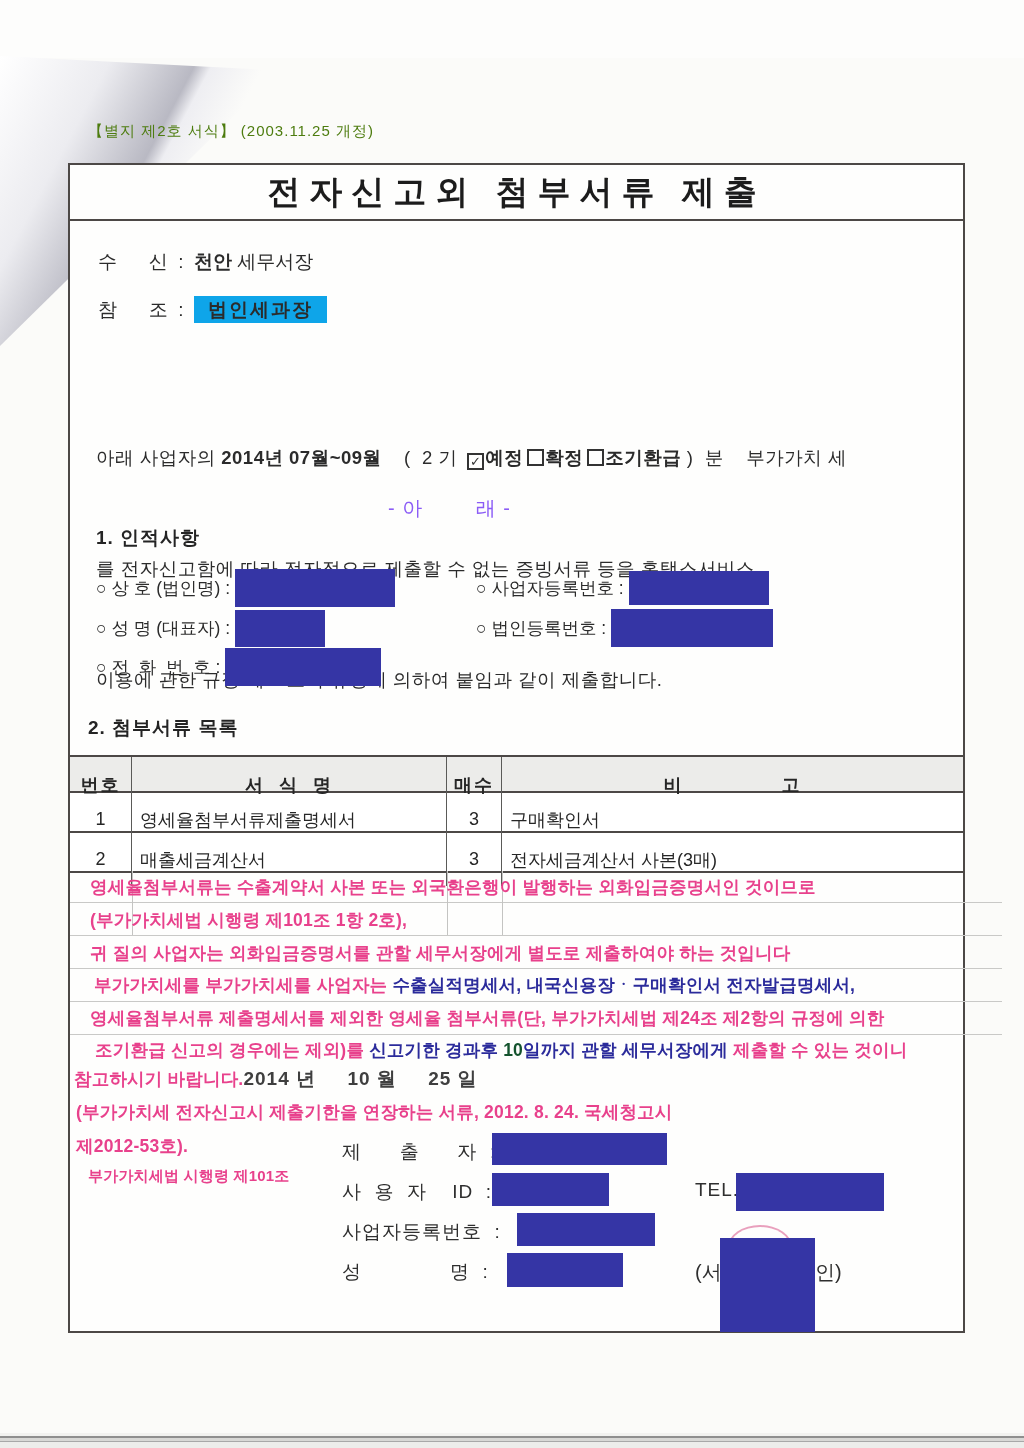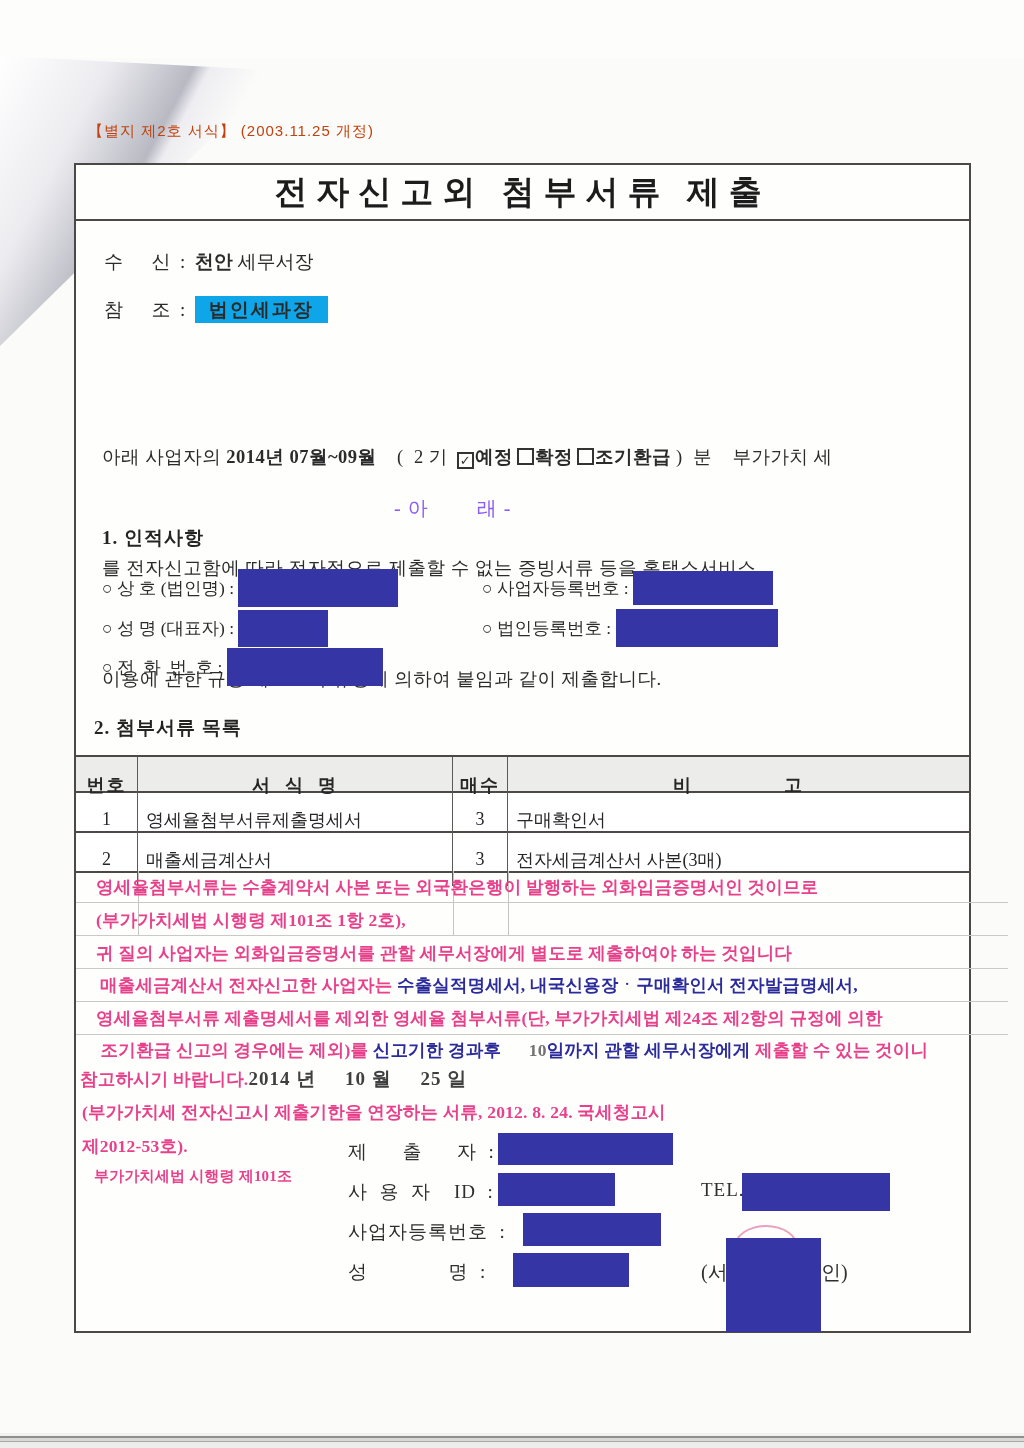--- a/index.html
+++ b/index.html
@@ -18,26 +18,26 @@
     position:absolute; top:56px; left:0; width:280px; height:290px;
     background:linear-gradient(118deg,#ffffff 0%,#ececf0 26%,#b9b9c3 46%,#eeeef2 50%,#fbfbf9 62%);
     clip-path:polygon(0 0,100% 5%,0 100%);
   }
   .top-strip { position:absolute; top:0; left:0; right:0; height:58px; background:#fdfdfc; }
   .scanlines {
     position:absolute; left:0; right:0; bottom:0; height:15px;
     background:linear-gradient(180deg,#f2f2f0 0 3px,#8f8f8f 3px 5px,#d8d8d6 5px 8px,#a8a8a8 8px 9px,#ededeb 9px 15px);
   }
 
-  .form-ref { position:absolute; left:88px; top:122px; font-size:15px; letter-spacing:1px; color:#c2410c; white-space:pre; }
+  .form-ref { position:absolute; left:88px; top:122px; font-size:15px; letter-spacing:1px; color:#4d7c0f; white-space:pre; }
 
   
   .doc-box {
-    position:absolute; left:74px; top:163px; width:897px; height:1170px;
-    border:2px solid #4c4846; background:#fefefd; overflow:visible;font-family:Liberation Serif, serif;
+    position:absolute; left:68px; top:163px; width:897px; height:1170px;
+    border:2px solid #4c4846; background:#fefefd; overflow:visible;
   }
   .title-bar { position:absolute; left:0; top:0; right:0; height:56px; border-bottom:2px solid #4c4846;
     display:flex; align-items:center; justify-content:center; }
   .doc-title { font-size:33px; font-weight:bold; letter-spacing:9px; color:#1c1c1c; }
 
   .recv { position:absolute; left:28px; font-size:19px; color:#2b2b2b; white-space:pre; }
   .recv-1 { top:84px; }
   .recv-2 { top:132px; }
   .recv-name-bold { font-weight:bold; }
   .cc-highlight { background:#0ea5e9; font-weight:bold; padding:3px 14px; letter-spacing:2px; }
@@ -67,21 +67,21 @@
   .tcell:last-child { border-right:none;text-align:center; }
   .tcell.center { justify-content:center; padding:16px; }
   .trow.head .tcell { justify-content:center; font-weight:bold; letter-spacing:2px; }
 
   
   .faint-h { position:absolute; height:1px; background:#c9c9c7; left:0; width:932px; }
   .faint-v { position:absolute; width:1px; background:#c4c4c2; top:706px; height:64px; }
 
   
   .note { position:absolute; font-size:17.5px; font-weight:bold; white-space:pre; letter-spacing:0.2px; color:#e8418c; }
-  .nv { color:#2b2b9b; } .ng { color:#737373;margin-left:23px; } .np { color:#e8418c; }
+  .nv { color:#2b2b9b; } .ng { color:#14532d; } .np { color:#e8418c; }
   .note-date { color:#3f3f3f; font-weight:bold; font-size:19px; letter-spacing:1px; }
   .note-small { font-size:15px; }
 
   
   .sub-label { position:absolute; font-size:19px; color:#2f2f2f; white-space:pre; letter-spacing:1px; }
   .sub-box { position:absolute; background:#3535a5; }
   .seal-txt { position:absolute; font-size:20px; color:#2f2f2f; white-space:pre; }
   .stamp-arc { position:absolute; left:658px; top:1060px; width:64px; height:22px;
     border:2px solid #e9a0bd; border-bottom:none; border-radius:50% 50% 0 0 / 100% 100% 0 0; }
 </style>
@@ -162,21 +162,21 @@
     <div class="faint-h" style="top:803px;"></div>
     <div class="faint-h" style="top:836px;"></div>
     <div class="faint-h" style="top:869px;"></div>
     <div class="faint-v" style="left:62px;"></div>
     <div class="faint-v" style="left:377px;"></div>
     <div class="faint-v" style="left:432px;"></div>
 
     <div class="note" style="left:20px;top:710px;">영세율첨부서류는 수출계약서 사본 또는 외국환은행이 발행하는 외화입금증명서인 것이므로</div>
     <div class="note" style="left:20px;top:743px;">(부가가치세법 시행령 제101조 1항 2호),</div>
     <div class="note" style="left:20px;top:776px;">귀 질의 사업자는 외화입금증명서를 관할 세무서장에게 별도로 제출하여야 하는 것입니다</div>
-    <div class="note" style="left:24px;top:808px;"><span class="np">매출세금계산서 전자신고한 사업자는 </span><span class="nv">수출실적명세서, 내국신용장ㆍ구매확인서 전자발급명세서,</span></div>
+    <div class="note" style="left:24px;top:808px;"><span class="np">부가가치세를 부가가치세를 사업자는 </span><span class="nv">수출실적명세서, 내국신용장ㆍ구매확인서 전자발급명세서,</span></div>
     <div class="note" style="left:20px;top:841px;">영세율첨부서류 제출명세서를 제외한 영세율 첨부서류(단, 부가가치세법 제24조 제2항의 규정에 의한</div>
     <div class="note" style="left:20px;top:873px;"><span class="np"> 조기환급 신고의 경우에는 제외)를 </span><span class="nv">신고기한 경과후 </span><span class="ng">10</span><span class="nv">일까지 관할 세무서장에게 </span><span class="np">제출할 수 있는 것이니</span></div>
     <div class="note" style="left:4px;top:901px;"><span class="np">참고하시기 바랍니다.</span><span class="note-date">2014 년     10 월     25 일</span></div>
     <div class="note" style="left:6px;top:935px;">(부가가치세 전자신고시 제출기한을 연장하는 서류, 2012. 8. 24. 국세청고시</div>
     <div class="note" style="left:6px;top:969px;">제2012-53호).</div>
     <div class="note note-small" style="left:18px;top:1002px;">부가가치세법 시행령 제101조</div>
 
     <div class="sub-label" style="left:272px;top:974px;">제      출      자  : </div>
     <div class="sub-box" style="left:422px;top:968px;width:175px;height:32px;"></div>
 

